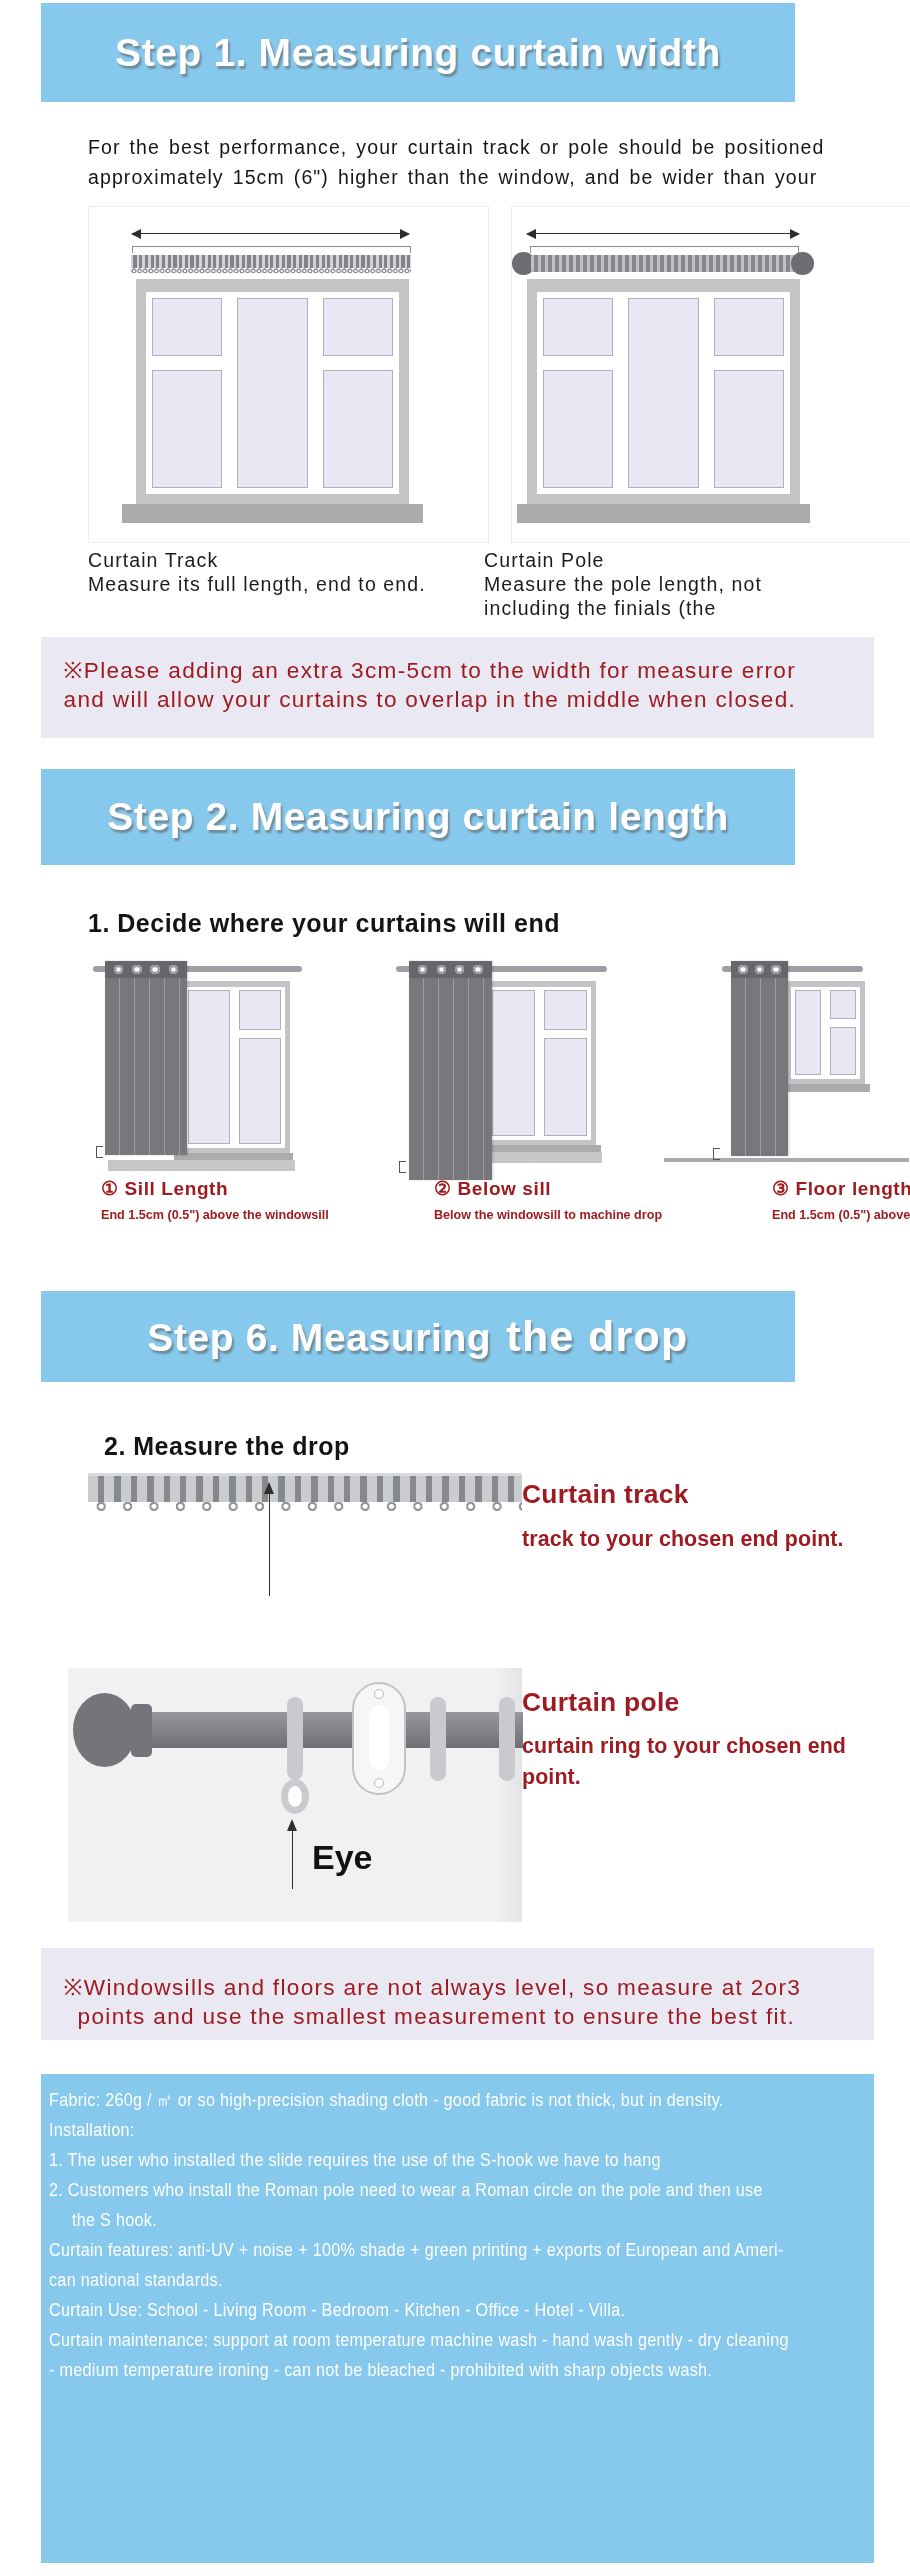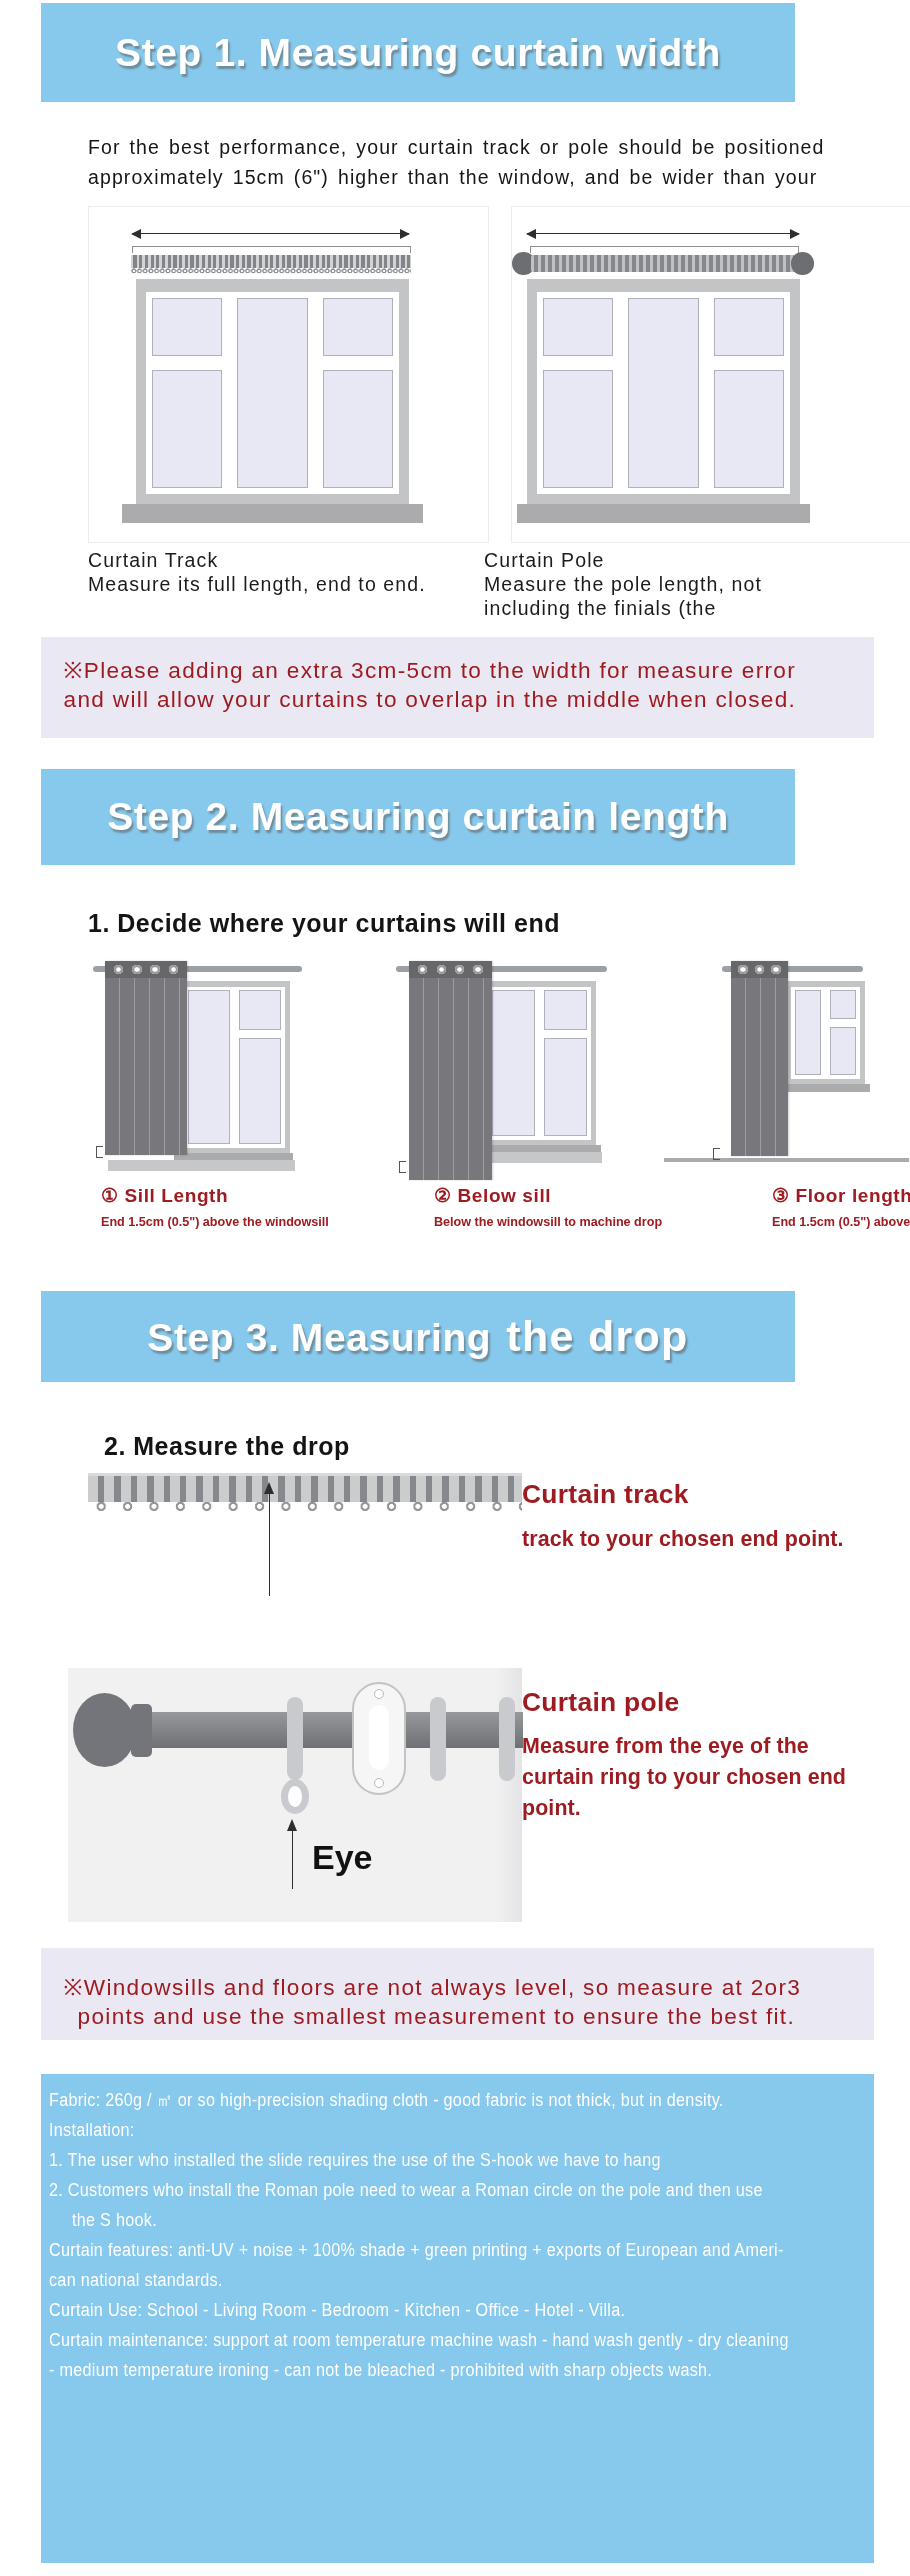--- a/index.html
+++ b/index.html
@@ -20,21 +20,21 @@
          transform:scaleX(.92);transform-origin:0 50%;}
   .fline.indent{padding-left:25px;}
 
   
   .intro{position:absolute;left:88px;top:132px;font-size:19.5px;color:#161616;
          letter-spacing:1.1px;word-spacing:2.5px;line-height:30px;white-space:nowrap;}
   .caption{position:absolute;font-size:19.5px;color:#1c1c1c;letter-spacing:1.1px;line-height:24px;white-space:nowrap;}
   .sect-heading{position:absolute;font-size:25px;font-weight:bold;color:#141414;letter-spacing:0.5px;white-space:nowrap;margin-top:16px;}
   .redtitle{position:absolute;font-size:26.4px;font-weight:bold;color:#9E1B21;letter-spacing:0.3px;white-space:nowrap;}
   .reddesc{position:absolute;font-size:21.4px;font-weight:bold;color:#9E1B21;line-height:31px;white-space:nowrap;letter-spacing:0.1px;}
-  .opt{position:absolute;color:#9E1B21;white-space:nowrap;margin-top:7px;}
+  .opt{position:absolute;color:#9E1B21;white-space:nowrap;}
   .opt-title{font-size:19px;font-weight:bold;letter-spacing:0.6px;}
   .opt-desc{font-size:12.6px;font-weight:bold;margin-top:7.5px;}
 
   
   .ibox{position:absolute;background:#fff;border:0.6px solid #ededf0;}
   .harrow{position:absolute;height:0;border-top:1.9px solid #2e2e2e;}
   .harrow::before,.harrow::after{content:"";position:absolute;top:-5.7px;width:0;height:0;
       border-top:5px solid transparent;border-bottom:5px solid transparent;}
   .harrow::before{left:-1.3px;border-right:10.7px solid #2e2e2e;}
   .harrow::after{right:-1.3px;border-left:10.7px solid #2e2e2e;}
@@ -263,21 +263,21 @@
     <div class="opt-title">② Below sill</div>
     <div class="opt-desc">Below the windowsill to machine drop</div>
   </div>
   <div class="opt" style="left:772px;top:1177px;">
     <div class="opt-title">③ Floor length</div>
     <div class="opt-desc">End 1.5cm (0.5") above the floor</div>
   </div>
 
   <div class="banner" style="top:1291px;height:91px;">
     <div class="banner-title">
-      <span>Step 3. Measuring</span><span class="banner-accent">the drop</span>
+      <span>Step 6. Measuring</span><span class="banner-accent">the drop</span>
     </div>
   </div>
 
   <div class="sect-heading" style="left:104px;top:1416px;">2. Measure the drop</div>
 
   <div>
     <div class="track3" style="left:88px;top:1473px;width:434px;height:26px;"></div>
     <div class="rings3" style="left:88px;top:1502px;width:434px;height:10.7px;"></div>
     <div class="uparrow" style="left:269px;top:1484px;height:112px;"></div>
   </div>
@@ -297,21 +297,20 @@
       <div class="slot"></div>
       <div class="screw" style="bottom:5px;"></div>
     </div>
     <div class="bring" style="left:362px;top:29px;height:84px;"></div>
     <div class="bring" style="left:431px;top:29px;height:84px;"></div>
     <div class="uparrow" style="left:224px;top:153px;height:68px;"></div>
     <div class="eye-label" style="left:244px;top:170px;">Eye</div>
   </div>
   <div class="redtitle" style="left:522px;top:1687px;">Curtain pole</div>
   <div class="reddesc" style="left:522px;top:1731px;">
-    <div>Measure from the eye of the</div>
     <div>curtain ring to your chosen end</div>
     <div>point.</div>
   </div>
 
   <div class="note" style="top:1948px;height:92px;padding:25px 12.6px 0 22.6px;">
     <div>※Windowsills and floors are not always level, so measure at 2or3</div>
     <div style="padding-left:14px;">points and use the smallest measurement to ensure the best fit.</div>
   </div>
 
   <div class="footer">

